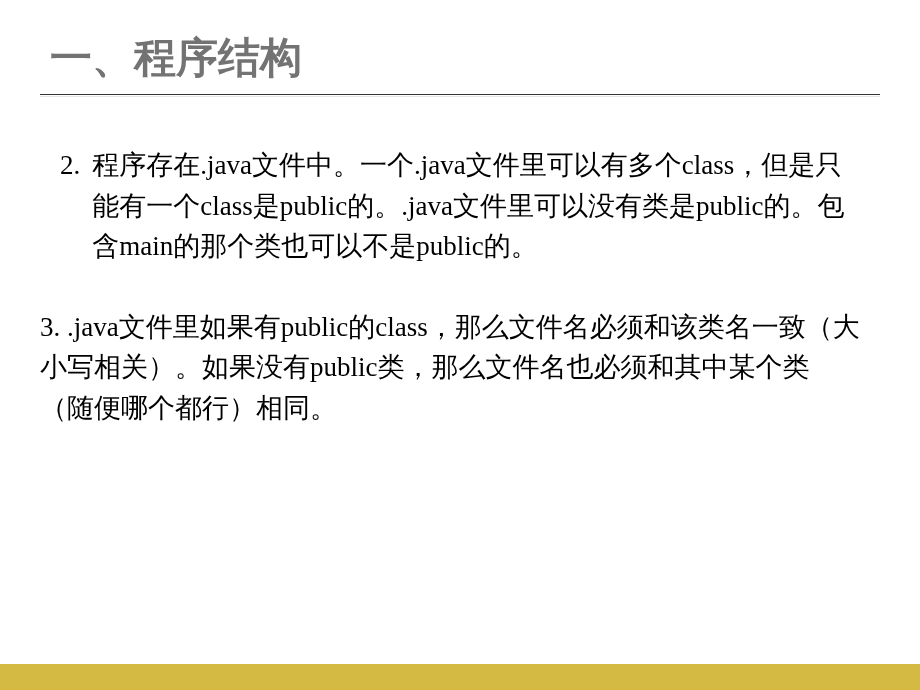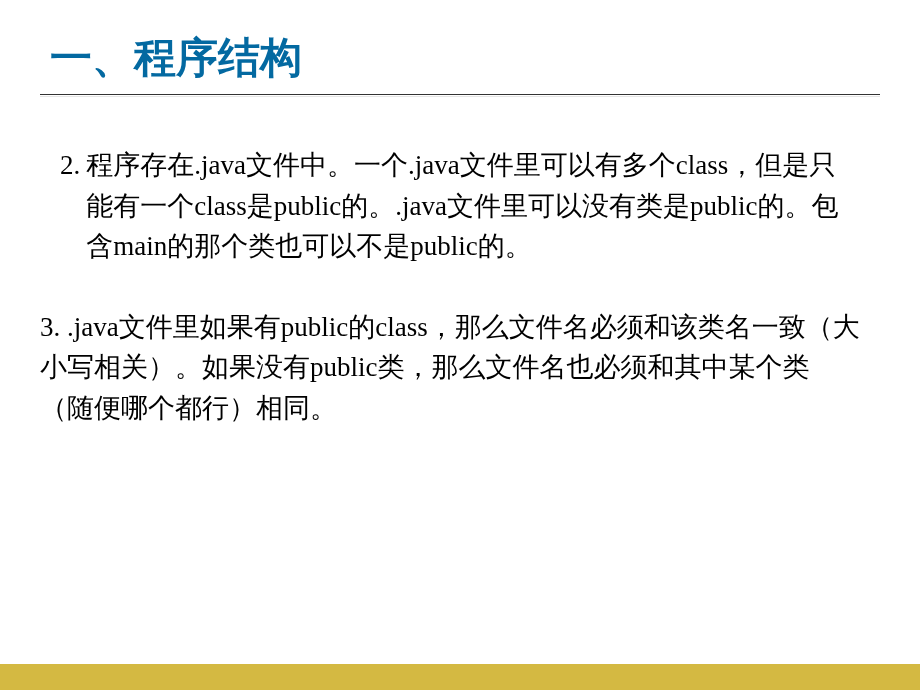--- a/index.html
+++ b/index.html
@@ -15,21 +15,21 @@
       position: relative;
       overflow: hidden;
     }
     .slide {
       width: 100%;
       height: 100%;
       padding: 30px 40px;
       position: relative;
     }
     .title {
-      color: #0369a1;
+      color: #737373;
       font-size: 42px;
       font-family: "SimSun", "宋体", serif;
       margin-bottom: 8px;
       padding-left: 10px;
     }
     .divider {
       height: 1px;
       background: #333333;
       margin: 4px 0 0 0;
       box-shadow: 0 2px 0 rgba(0,0,0,0.1);
@@ -44,20 +44,21 @@
       display: flex;
       margin-bottom: 40px;
     }
     .item-2 .number {
       flex-shrink: 0;
       padding-right: 6px;
       font-family: "Times New Roman", serif;
     }
     .item-2 .text {
       flex: 1;
+      margin-left: 6px;
     }
     .item-3 {
       margin-left: -20px;
     }
     .mixed-font {
       font-family: "SimSun", "宋体", "Times New Roman", serif;
     }
     .accent-bar {
       position: absolute;
       left: 0;

